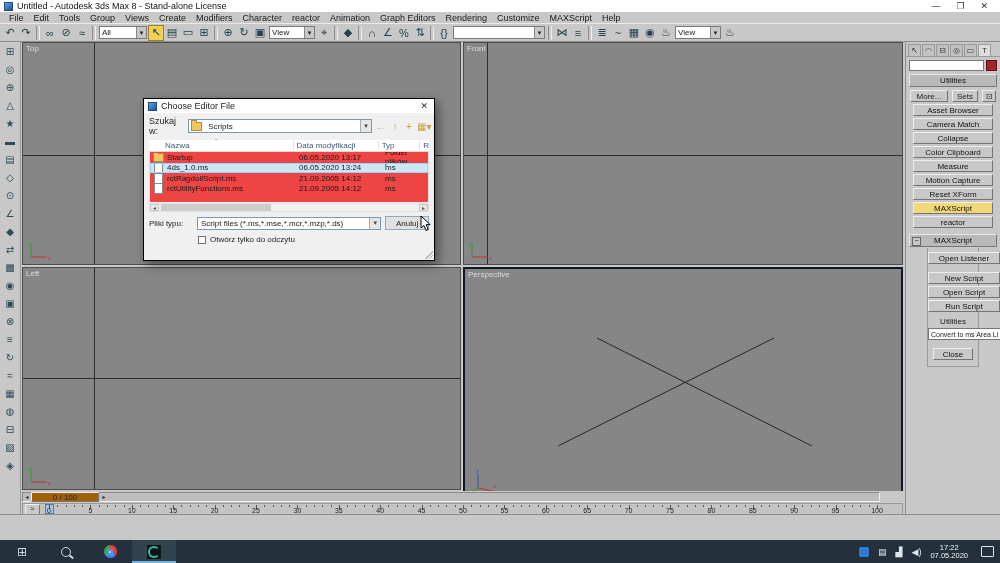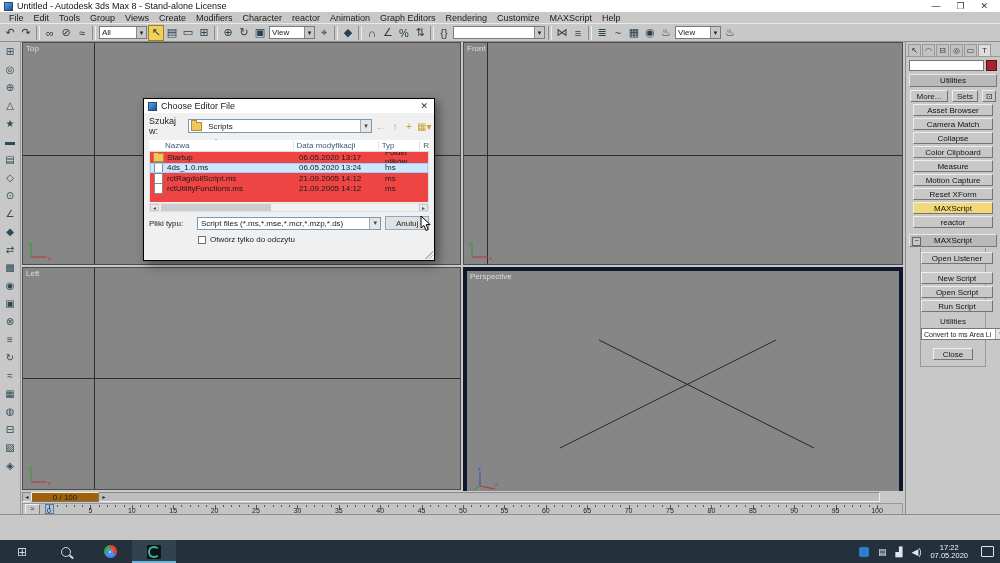--- a/index.html
+++ b/index.html
@@ -33,21 +33,21 @@
 
   
   #left-toolbar{left:0;top:42px;width:21px;height:472px;background:#c8c8c8;border-right:1px solid #9a9a9a;display:flex;flex-direction:column;align-items:center;padding-top:2px;box-sizing:border-box;gap:3px}
   .lt-icon{width:15px;height:15px;display:flex;align-items:center;justify-content:center;font-size:10px;color:#2c4a58}
 
   
   .vp{position:absolute;background:#868686;border:1px solid #4c4c4c;box-sizing:border-box}
   #vp-top{left:22px;top:42px;width:439px;height:223px}
   #vp-front{left:463px;top:42px;width:440px;height:223px}
   #vp-left{left:22px;top:267px;width:439px;height:223px}
-  #vp-persp{left:463px;top:267px;width:440px;height:232px;border:4px solid #0f172a}
+  #vp-persp{left:463px;top:267px;width:440px;height:232px;border:2px solid #0f172a}
   .vp-label{position:absolute;left:3px;top:1px;font-size:8px;color:#dcdcdc}
   .axis-h{position:absolute;left:0;right:0;height:1px;background:#2e2e2e}
   .axis-v{position:absolute;top:0;bottom:0;width:1px;background:#2e2e2e}
   .tripod{position:absolute;left:4px;bottom:3px}
 
   
   #cmd-panel{left:905px;top:42px;width:95px;height:472px;background:#c8c8c8;border-left:1px solid #8d8d8d;box-sizing:border-box}
   #cp-tabs{display:flex;height:14px;border-bottom:1px solid #9a9a9a;padding-left:2px;gap:1px;align-items:flex-end}
   .cp-tab{width:13px;height:12px;border:1px solid #9a9a9a;border-bottom:none;background:#c2c2c2;font-size:8px;display:flex;align-items:center;justify-content:center;color:#333;box-sizing:border-box}
   .cp-tab.active{background:#dedede}
@@ -55,21 +55,21 @@
   #nc-input{flex:1;height:9px;background:#fff;border:1px solid #777}
   #nc-swatch{width:9px;height:9px;background:#a3242b;border:1px solid #5a1316}
   .rollout-header{height:11px;background:#b9b9b9;border-top:1px solid #e8e8e8;border-left:1px solid #e8e8e8;border-right:1px solid #777;border-bottom:1px solid #777;margin:3px 3px 1px 3px;font-size:8px;text-align:center;line-height:11px;position:relative;color:#111}
   .minus-box{position:absolute;left:2px;top:2px;width:7px;height:7px;border:1px solid #666;background:#c8c8c8;font-size:7px;line-height:5px;text-align:center}
   .cp-btn{display:block;width:80px;height:12px;margin:2px auto 0 auto;background:#c8c8c8;border-top:1px solid #eee;border-left:1px solid #eee;border-right:1px solid #747474;border-bottom:1px solid #747474;font-size:8px;text-align:center;line-height:12px;box-sizing:border-box;color:#111}
   .cp-btn.active{background:#f2d878}
   #more-sets{display:flex;gap:4px;margin:3px 4px 2px 4px;align-items:center}
   .cp-small-btn{height:12px;background:#c8c8c8;border-top:1px solid #eee;border-left:1px solid #eee;border-right:1px solid #747474;border-bottom:1px solid #747474;font-size:8px;text-align:center;line-height:12px;box-sizing:border-box}
   #cp-utils-label{text-align:center;font-size:8px;margin-top:5px}
   #cp-combo{width:86px;height:12px;background:#fff;border:1px solid #777;margin:2px auto 0 auto;display:flex;align-items:center;font-size:7px;padding-left:2px;box-sizing:border-box}
-  #cp-rollout-body{border:1px solid #9a9a9a;border-top:none;margin:0 14px;padding:2px 0 6px 0}
+  #cp-rollout-body{border:1px solid #9a9a9a;border-top:none;margin:0 21px;padding:2px 0 6px 0}
 
   
   #time-slider{left:22px;top:491px;width:881px;height:12px;background:#c8c8c8}
   #ts-groove{position:absolute;left:0;top:1px;width:858px;height:10px;background:#bdbdbd;border-top:1px solid #8a8a8a;border-left:1px solid #8a8a8a;border-right:1px solid #eee;border-bottom:1px solid #eee;box-sizing:border-box}
   .ts-arrow{position:absolute;top:2px;width:8px;height:8px;font-size:6px;line-height:8px;text-align:center;color:#222}
   #ts-handle{position:absolute;left:9px;top:1px;width:68px;height:10px;background:#a16207;border-top:1px solid #eee;border-left:1px solid #eee;border-right:1px solid #747474;border-bottom:1px solid #747474;font-size:8px;text-align:center;line-height:9px;box-sizing:border-box}
 
   
   #trackbar{left:22px;top:503px;width:881px;height:12px;background:#c4c4c4;border:1px solid #999;box-sizing:border-box}
   .tick{position:absolute;top:1px;width:1px;background:#555}

